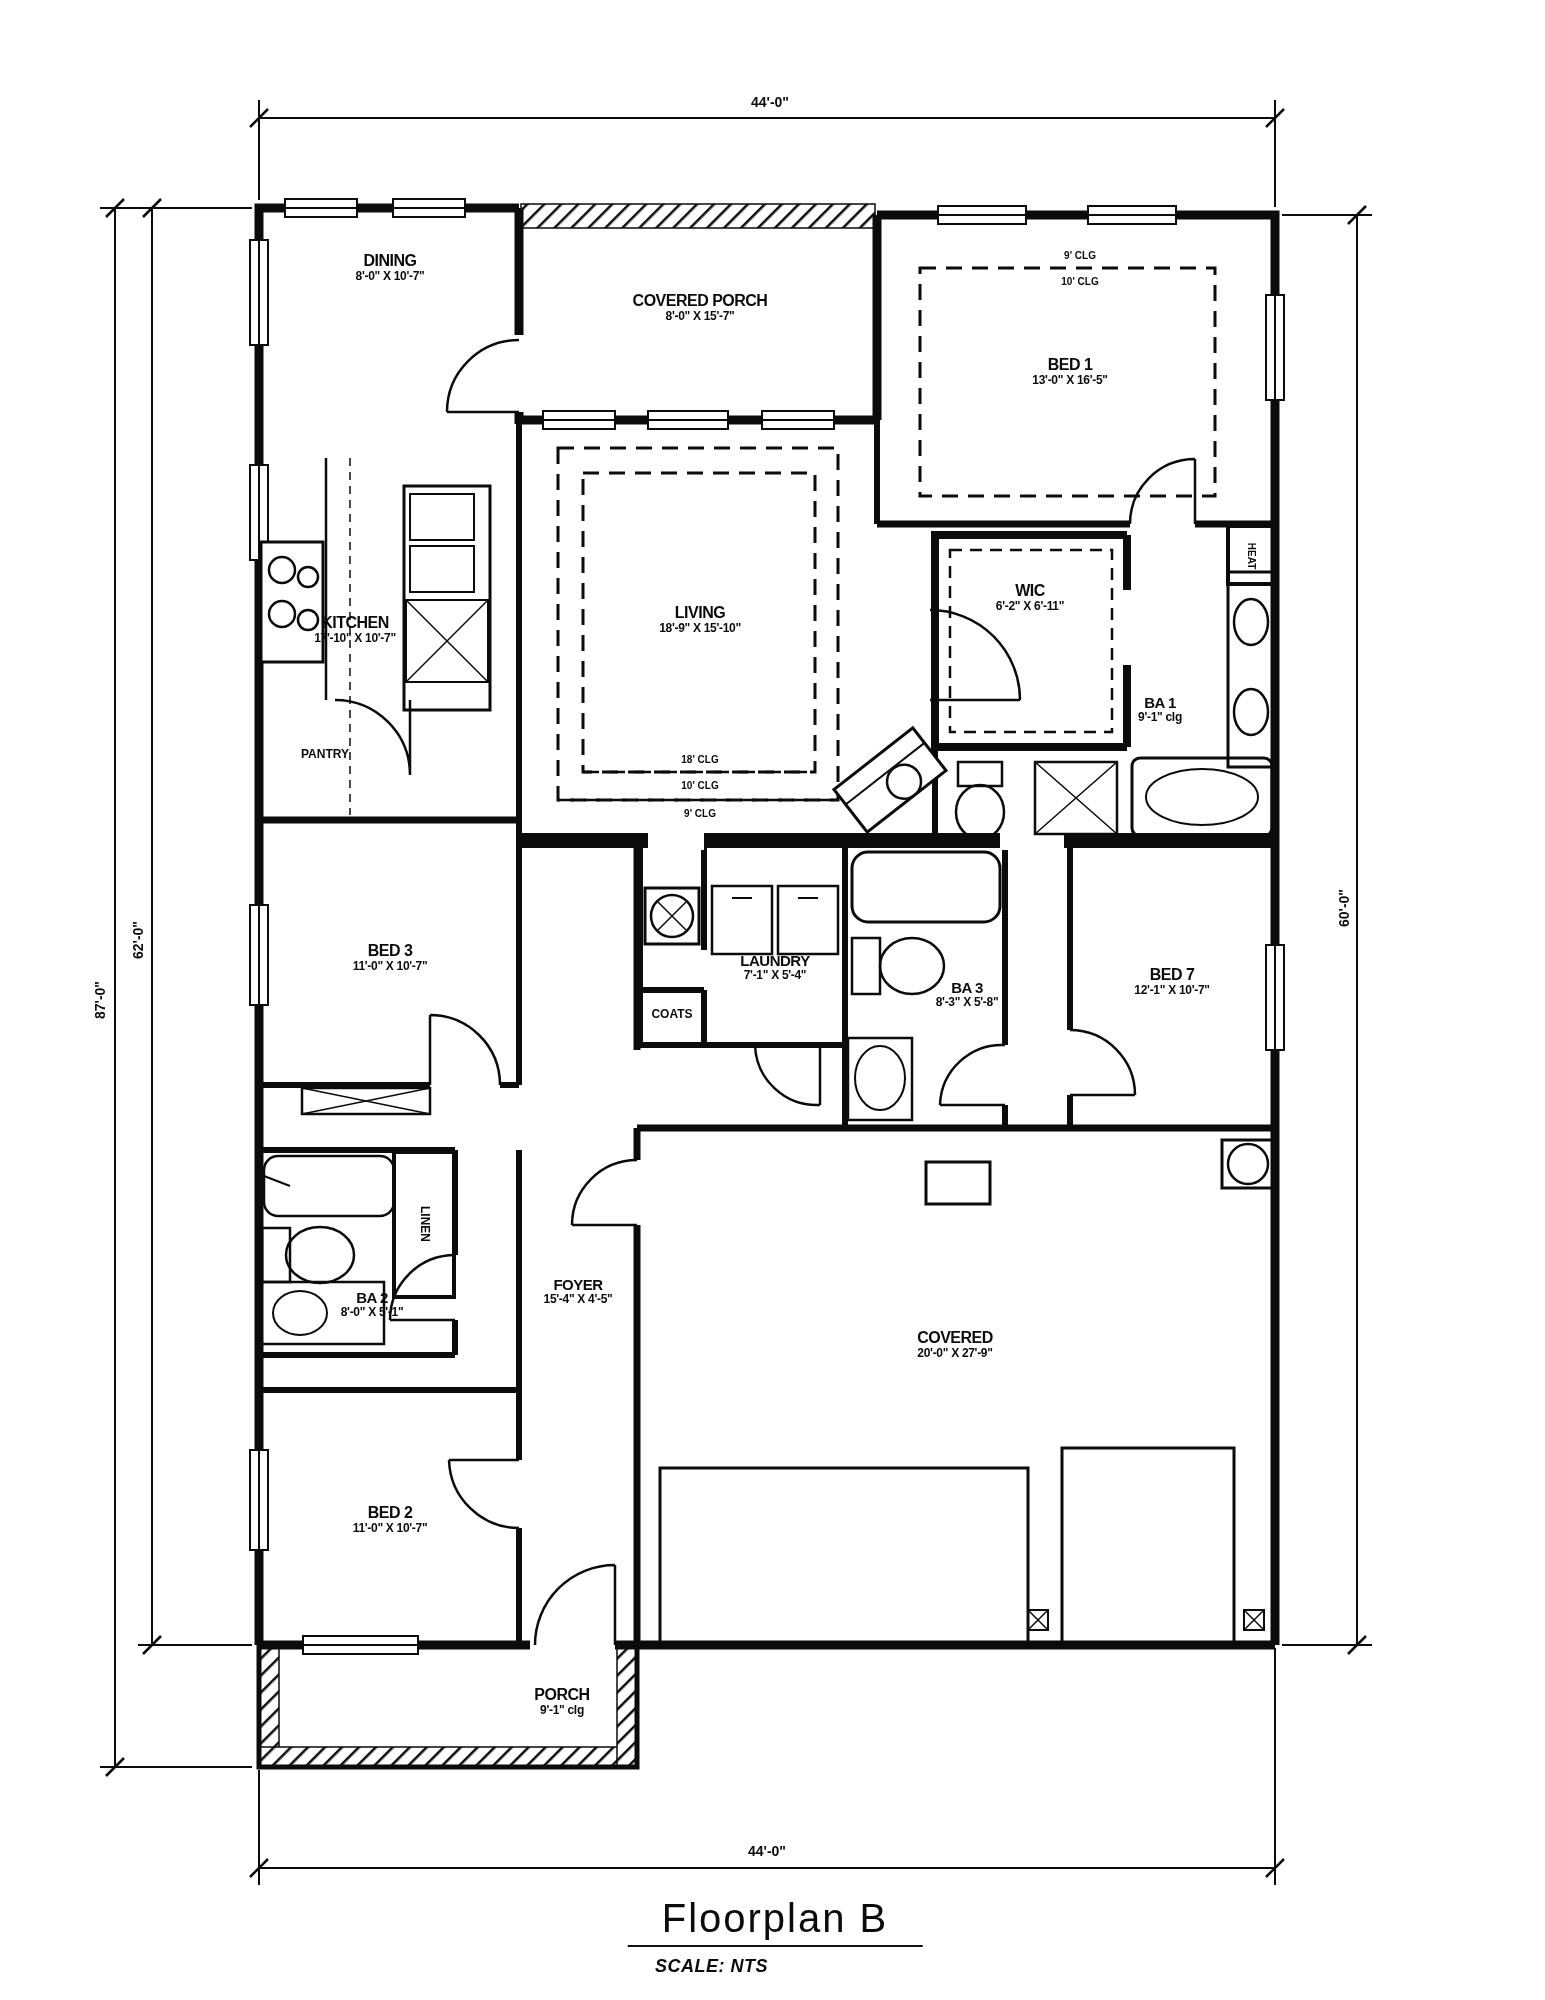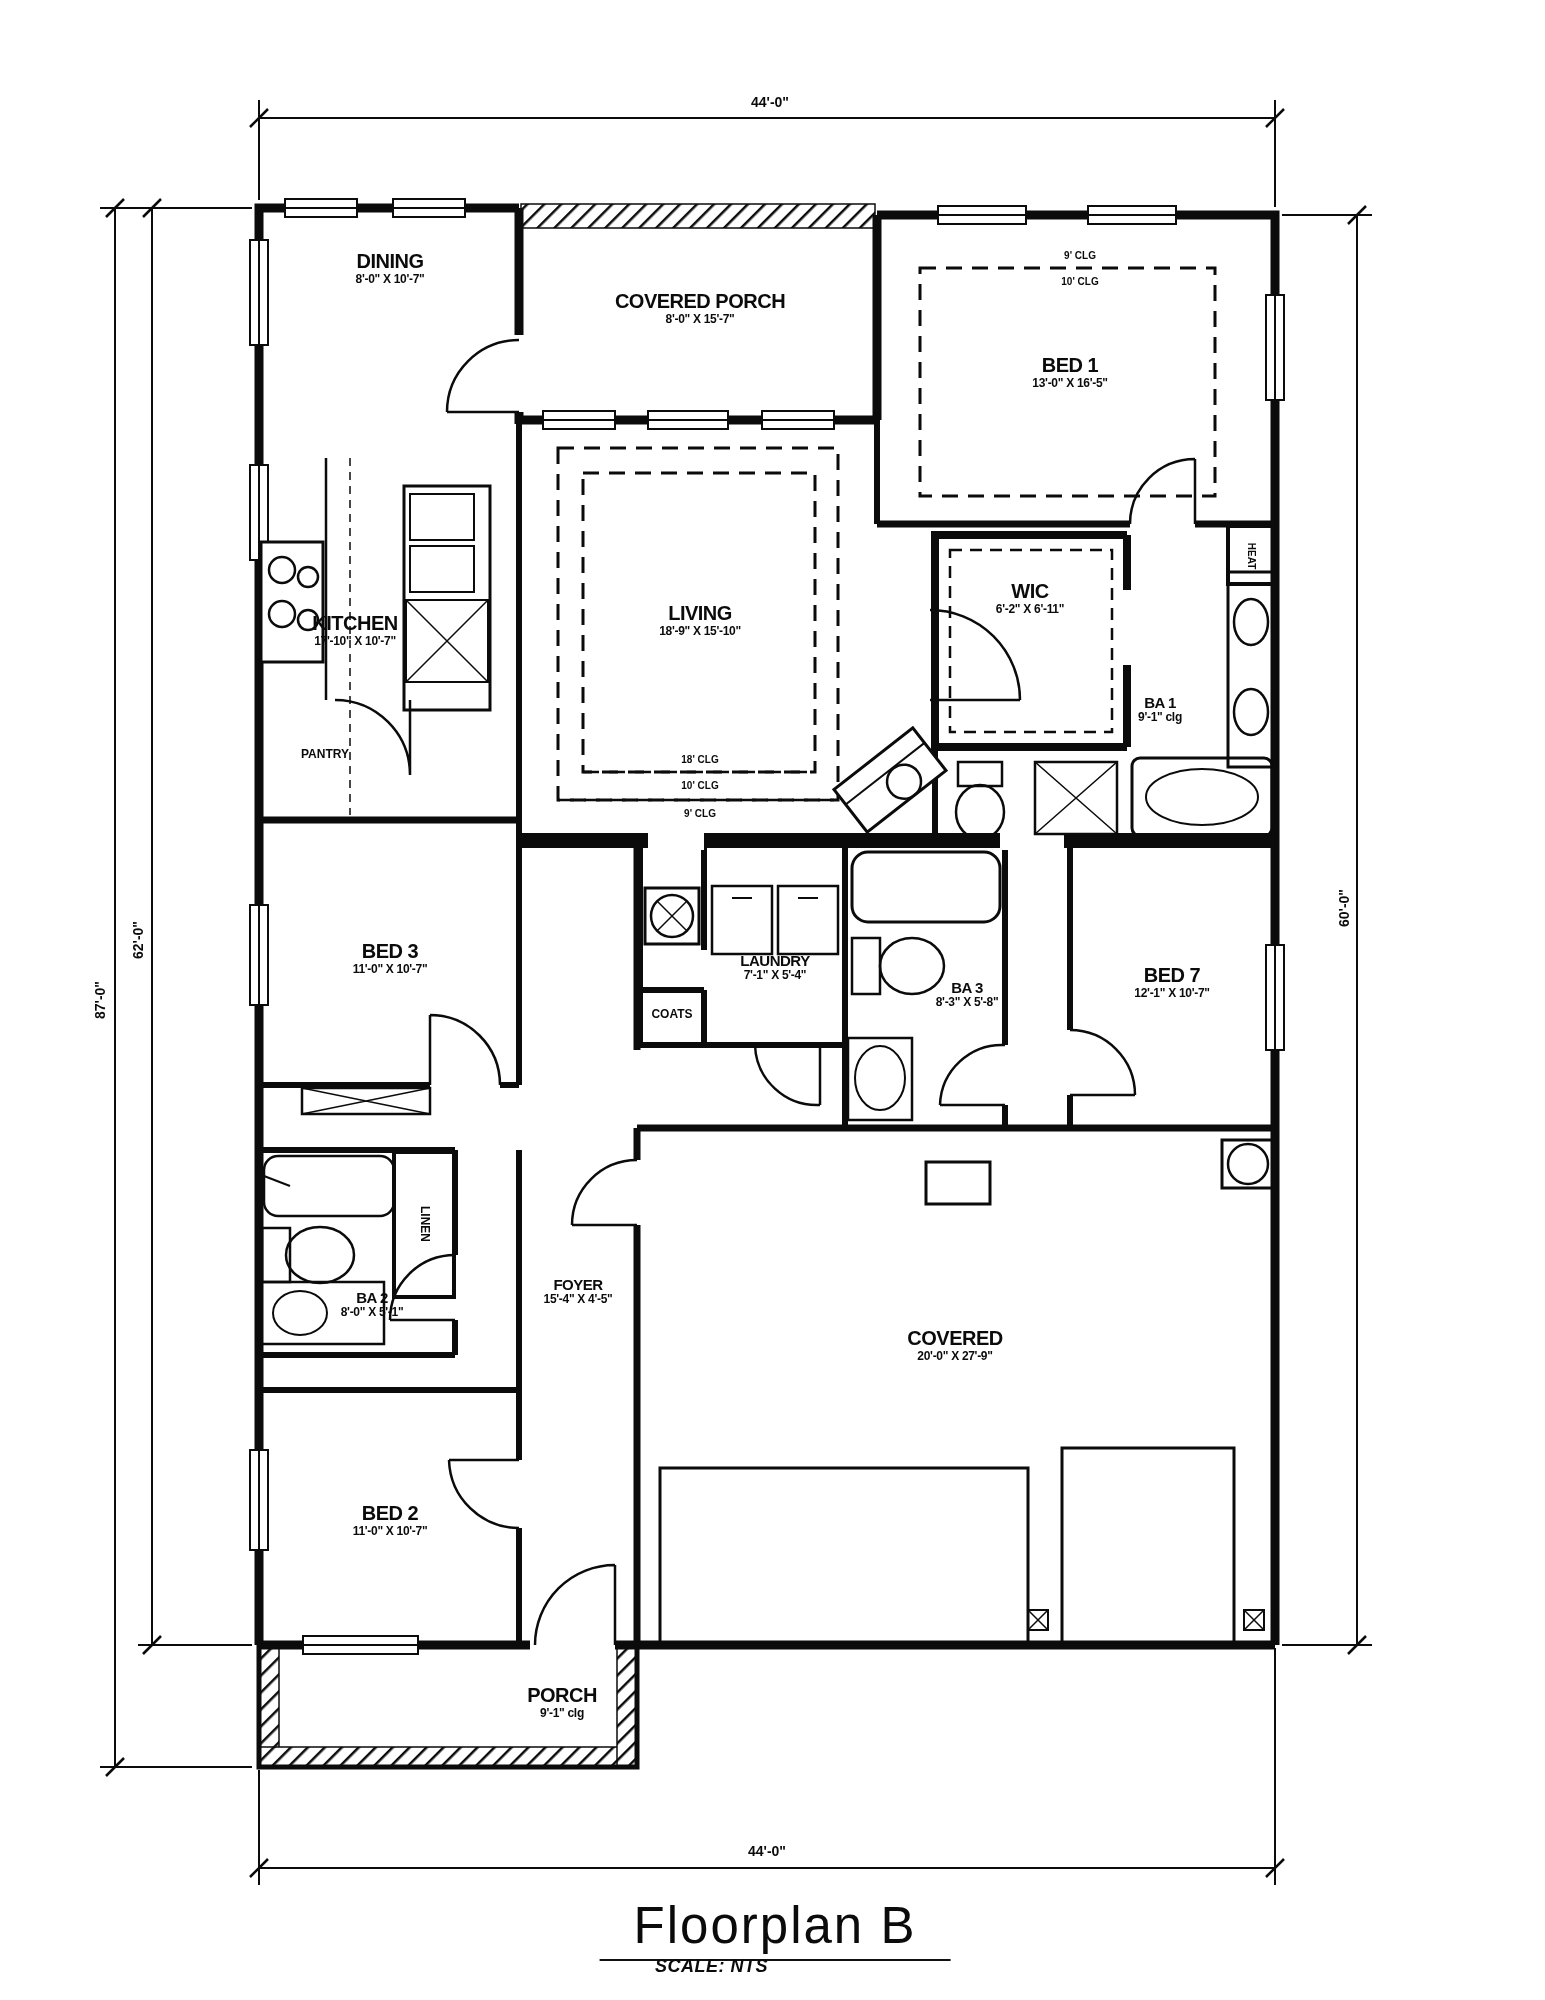--- a/index.html
+++ b/index.html
@@ -1,29 +1,29 @@
 <!DOCTYPE html>
 <html><head>
 <meta charset="utf-8">
 <style>
   html,body{margin:0;padding:0;background:#fff;}
   .sheet{position:relative;width:1545px;height:2000px;background:#fff;overflow:hidden;
          font-family:"Liberation Sans",sans-serif;color:#0b0b0b;}
   svg{position:absolute;left:0;top:0;}
   .lbl{position:absolute;transform:translate(-50%,-50%);text-align:center;white-space:nowrap;line-height:1.15;}
-  .room-name{font-size:20px;font-weight:bold;letter-spacing:-0.5px;}
+  .room-name{font-size:16px;font-weight:bold;letter-spacing:-0.5px;}
   .room-name.sm{font-size:15px;}
   .room-size{font-size:12px;font-weight:bold;letter-spacing:-0.3px;}
   .tiny{font-size:10px;font-weight:bold;}
   .closet{font-size:12px;font-weight:bold;}
   .vert{transform:translate(-50%,-50%) rotate(90deg);}
   .vertccw{transform:translate(-50%,-50%) rotate(-90deg);}
   .dim{font-size:14px;font-weight:bold;}
   .dim.vertccw{transform:translate(-50%,-50%) rotate(-90deg);}
-  .title{position:absolute;transform:translate(-50%,0);font-size:51px;font-weight:normal;
+  .title{position:absolute;transform:translate(-50%,0);font-size:40px;font-weight:normal;
          letter-spacing:2px;border-bottom:2px solid #111;padding:0 34px 4px 34px;}
   .scale{position:absolute;font-size:18px;font-weight:bold;letter-spacing:0.5px;font-style:italic;}
   .watermark{position:absolute;font-size:52px;font-weight:200;color:#2e2e2e;opacity:0.85;letter-spacing:3px;}
 </style>
 </head>
 <body>
 
 <div class="sheet">
 
 <svg width="1545" height="2000" viewBox="0 0 1545 2000">

